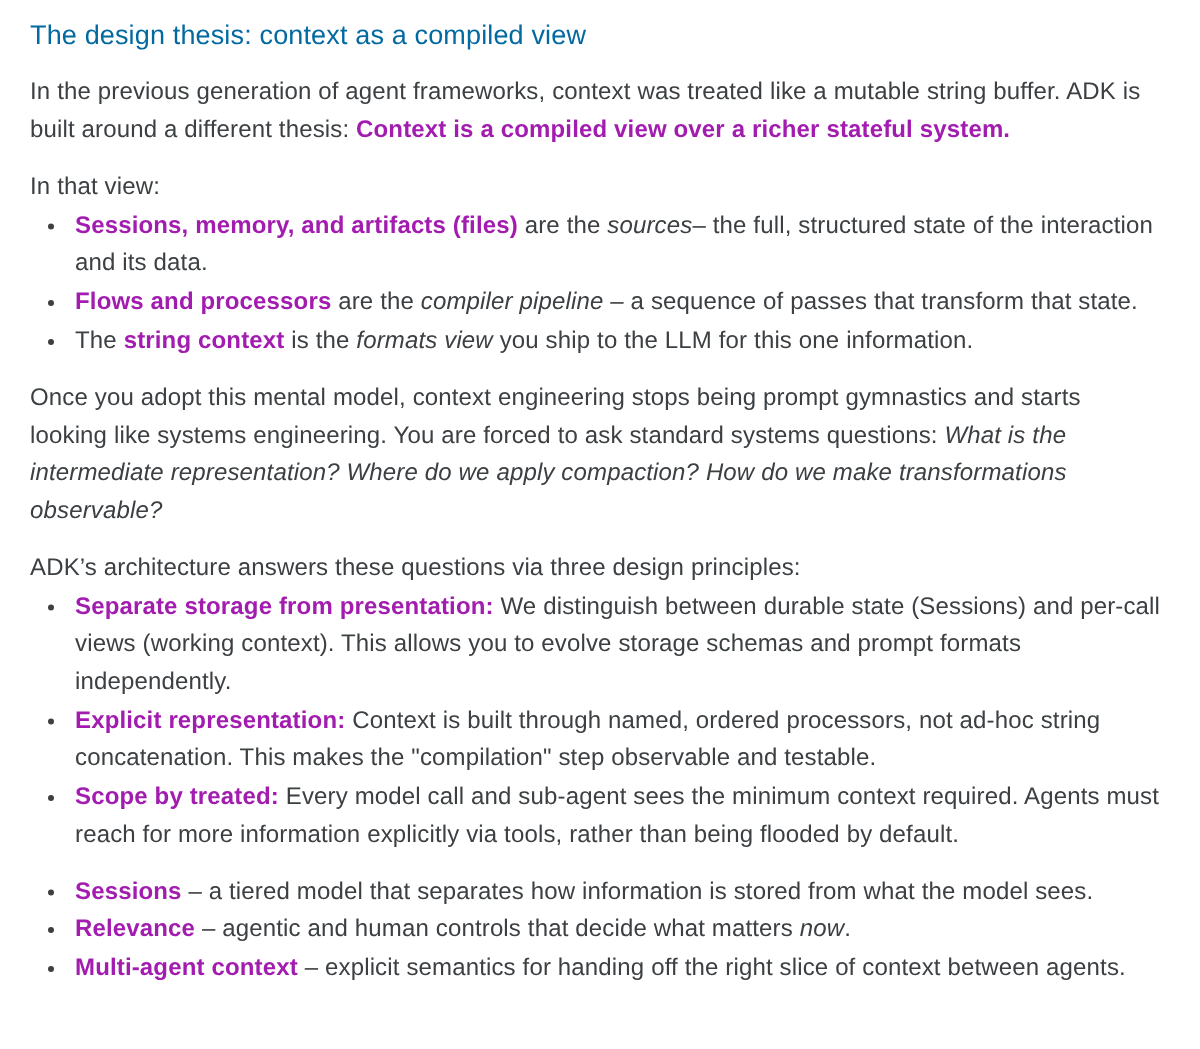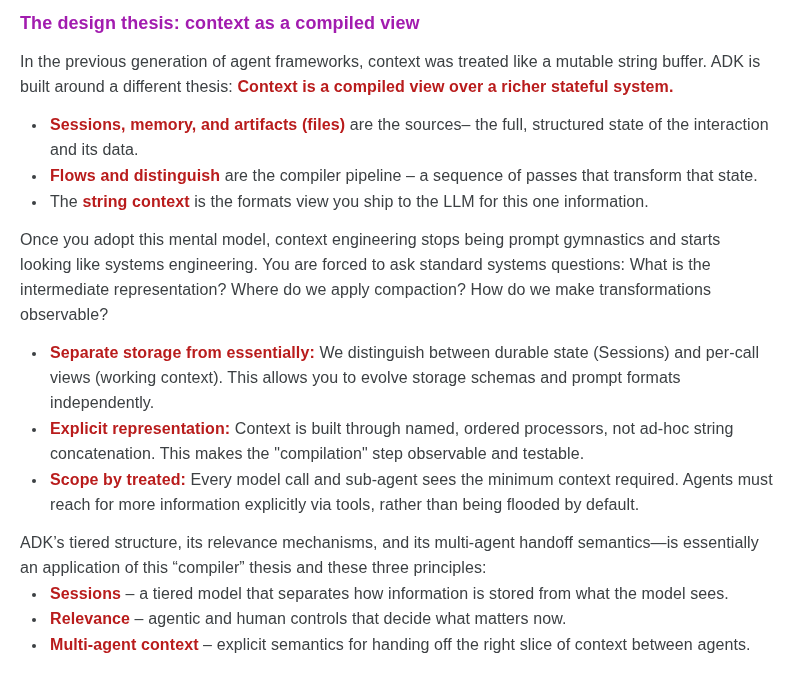--- a/index.html
+++ b/index.html
@@ -13,22 +13,22 @@
     box-sizing: border-box;
     padding: 6px 24px 0 20px;
     overflow: hidden;
     background: #ffffff;
     font-family: "Liberation Sans", "DejaVu Sans", sans-serif;
     color: #3c4043;
   }
   .page-title {
     font-size: 18px;
     line-height: 1.3;
-    font-weight: 700;
-    color: #a21caf;
+    font-weight: 400;
+    color: #0369a1;
     letter-spacing: 0.1px;
     margin: 6px 0 15px 0;
   }
   .blk {
     font-size: 16px;
     line-height: 1.56;
     letter-spacing: 0.1px;
     margin: 0 0 13px 0;
   }
   p.blk { margin-top: 0; }
@@ -38,41 +38,42 @@
     margin-top: 0;
   }
   ul.blk li {
     margin: 1px 0;
     padding-left: 3px;
   }
   ul.blk li::marker {
     color: #3c4043;
     font-size: 0.85em;
   }
-  .b { font-weight: 700; color: #b91c1c; }
-  .i { }
+  .b { font-weight: 700; color: #a21caf; }
+  .i { font-style: italic; }
 </style>
 </head>
 <body>
 
 <div class="page">
   <h1 class="page-title">The design thesis: context as a compiled view</h1>
   <div>
       <p class="blk"><span>In the previous generation of agent frameworks, context was treated like a mutable string buffer. ADK is built around a different thesis: </span><span class="b">Context is a compiled view over a richer stateful system.</span></p>
+      <p class="blk tight"><span>In that view:</span></p>
       <ul class="blk">
         <li><span class="b">Sessions, memory, and artifacts (files)</span><span> are the </span><span class="i">sources</span><span>– the full, structured state of the interaction and its data.</span></li>
-        <li><span class="b">Flows and distinguish</span><span> are the </span><span class="i">compiler pipeline</span><span> – a sequence of passes that transform that state.</span></li>
+        <li><span class="b">Flows and processors</span><span> are the </span><span class="i">compiler pipeline</span><span> – a sequence of passes that transform that state.</span></li>
         <li><span>The </span><span class="b">string context</span><span> is the </span><span class="i">formats view</span><span> you ship to the LLM for this one information.</span></li>
       </ul>
       <p class="blk"><span>Once you adopt this mental model, context engineering stops being prompt gymnastics and starts looking like systems engineering. You are forced to ask standard systems questions: </span><span class="i">What is the intermediate representation? Where do we apply compaction? How do we make transformations observable?</span></p>
+      <p class="blk tight"><span>ADK’s architecture answers these questions via three design principles:</span></p>
       <ul class="blk">
-        <li><span class="b">Separate storage from essentially:</span><span> We distinguish between durable state (Sessions) and per-call views (working context). This allows you to evolve storage schemas and prompt formats independently.</span></li>
+        <li><span class="b">Separate storage from presentation:</span><span> We distinguish between durable state (Sessions) and per-call views (working context). This allows you to evolve storage schemas and prompt formats independently.</span></li>
         <li><span class="b">Explicit representation:</span><span> Context is built through named, ordered processors, not ad-hoc string concatenation. This makes the "compilation" step observable and testable.</span></li>
         <li><span class="b">Scope by treated:</span><span> Every model call and sub-agent sees the minimum context required. Agents must reach for more information explicitly via tools, rather than being flooded by default.</span></li>
       </ul>
-      <p class="blk tight"><span>ADK’s tiered structure, its relevance mechanisms, and its multi-agent handoff semantics—is essentially an application of this “compiler” thesis and these three principles:</span></p>
       <ul class="blk">
         <li><span class="b">Sessions</span><span> – a tiered model that separates how information is stored from what the model sees.</span></li>
         <li><span class="b">Relevance</span><span> – agentic and human controls that decide what matters </span><span class="i">now</span><span>.</span></li>
         <li><span class="b">Multi-agent context</span><span> – explicit semantics for handing off the right slice of context between agents.</span></li>
       </ul>
     </div>
 </div>
 
 </body></html>

